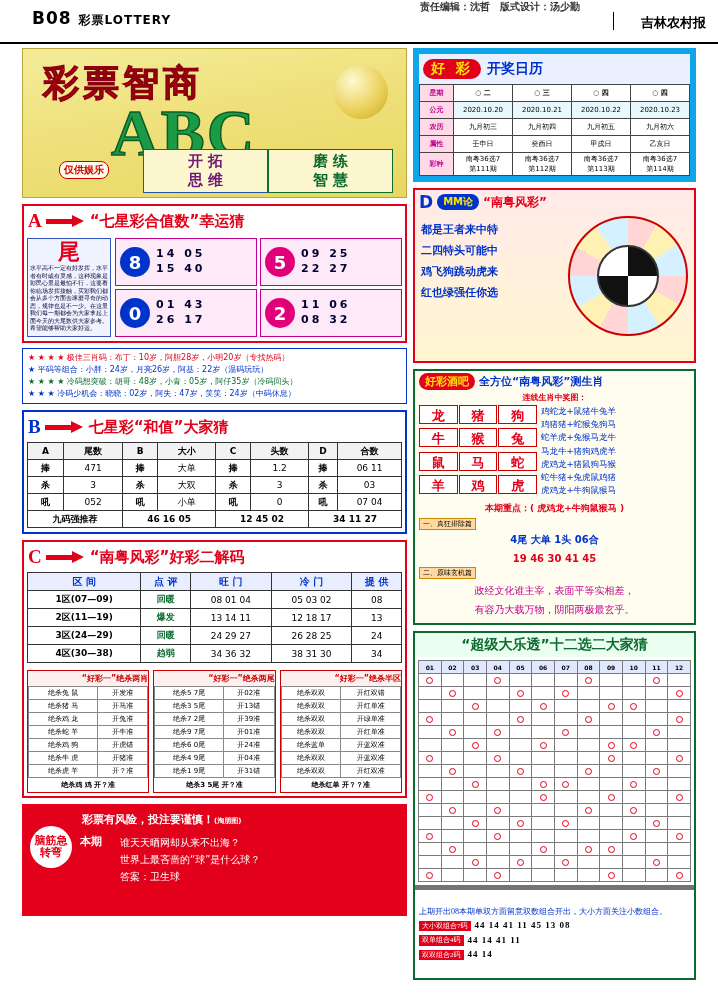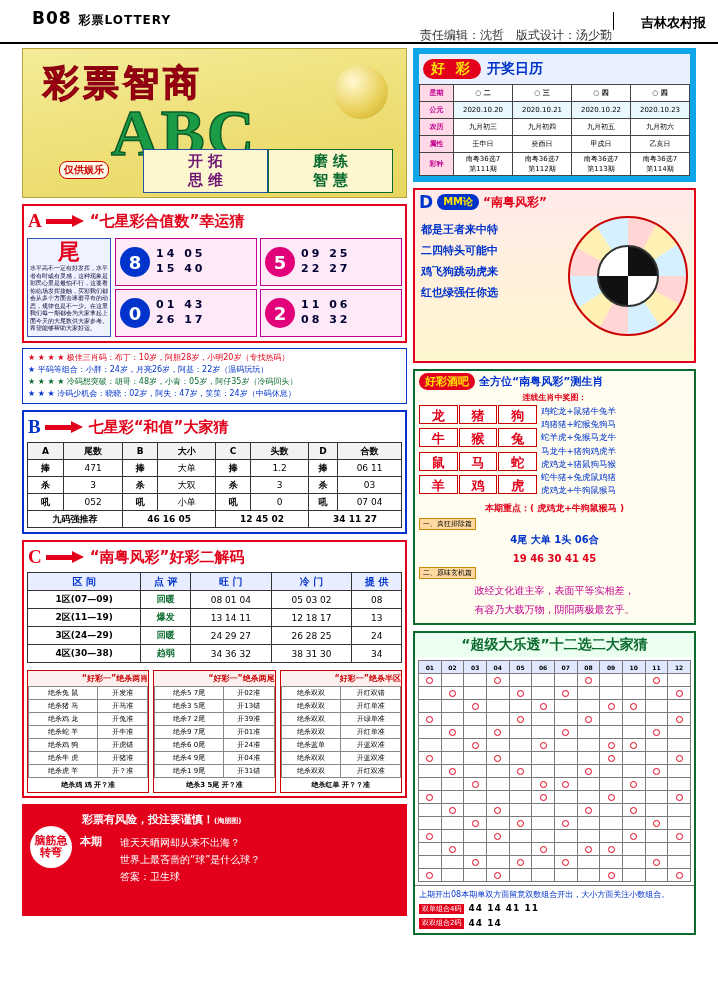--- a/index.html
+++ b/index.html
@@ -12,21 +12,21 @@
     color:#000;
     position:relative;
     overflow:hidden;
   }
   .page { position:absolute; left:0; top:0; width:718px; height:1008px; }
 
   
   .masthead { position:absolute; left:0; top:0; width:718px; height:44px; border-bottom:2px solid #000; }
   .mh-left { position:absolute; left:32px; top:8px; font-size:17px; font-weight:bold; letter-spacing:1px; }
   .mh-left .sm { font-size:12px; font-weight:bold; }
-  .mh-credits { position:absolute; left:420px; top:27px; font-size:12px; color:#333; }
+  .mh-credits { position:absolute; left:420px; top:0; font-size:10px; color:#333;font-weight:bold; }
   .mh-right { position:absolute; right:12px; top:14px; font-size:13px; font-weight:bold; }
   .mh-rule { position:absolute; right:104px; top:12px; width:1px; height:18px; background:#000; }
 
   
   .col-left { position:absolute; left:22px; top:48px; width:385px; }
   .col-right { position:absolute; left:413px; top:48px; width:283px; }
 
   
   .abc-banner {
     position:relative; height:150px;
@@ -167,21 +167,21 @@
   .sx-poem { text-align:center; font-size:10px; color:#c2008f; line-height:1.9; padding:2px 0 4px 0; }
 
   .dlt { border:2px solid #0b6b2f; margin-top:6px; background:#fff; }
   .dlt-hd { text-align:center; font-size:14px; font-weight:bold; color:#0b6b2f; padding:3px 0; background:#eaffef; }
   .dlt-grid { padding:3px; }
   .dlt-grid table { border-collapse:collapse; }
   .dlt-grid td { border:1px solid #7a7a7a; width:20px; height:13px; font-size:6px; text-align:center; }
   .dlt-grid td.hd { background:#dfe8ff; font-weight:bold; }
   .dlt-grid td.mk { }
   .dot-mk { width:7px; height:7px; border-radius:50%; border:1.5px solid #e2001a; margin:auto; }
-  .dlt-foot { border-top:1px solid #737373; padding:3px 4px; font-size:8px; line-height:1.5; color:#0033cc; }
+  .dlt-foot { border-top:5px solid #737373; padding:16px 4px; font-size:8px; line-height:1.5; color:#0033cc;font-family:Liberation Serif, serif; }
   .dlt-foot .kv { display:flex; align-items:center; gap:4px; margin-top:1px; }
   .dlt-foot .k { background:#e2001a; color:#fff; font-size:7px; padding:0 3px; }
   .dlt-foot .v { font-size:9px; font-weight:bold; color:#000; letter-spacing:1px; }
 </style>
 </head>
 <body>
 
 <div class="page">
 
   <div class="masthead">
@@ -982,20 +982,24 @@
                 <td class="mk">
                   <div class="dot-mk"></div>
                 </td>
               </tr>
             </tbody>
           </table>
       </div>
       <div class="dlt-foot">
         <div>上期开出08本期单双方面留意双数组合开出，大小方面关注小数组合。</div>
         <div class="kv">
+          <span class="k">大小双组合7码</span>
+          <span class="v">44 14 41 11 45 13 08</span>
+        </div>
+        <div class="kv">
           <span class="k">双单组合4码</span>
           <span class="v">44 14 41 11</span>
         </div>
         <div class="kv">
           <span class="k">双双组合2码</span>
           <span class="v">44 14</span>
         </div>
       </div>
     </div>
   </div>

